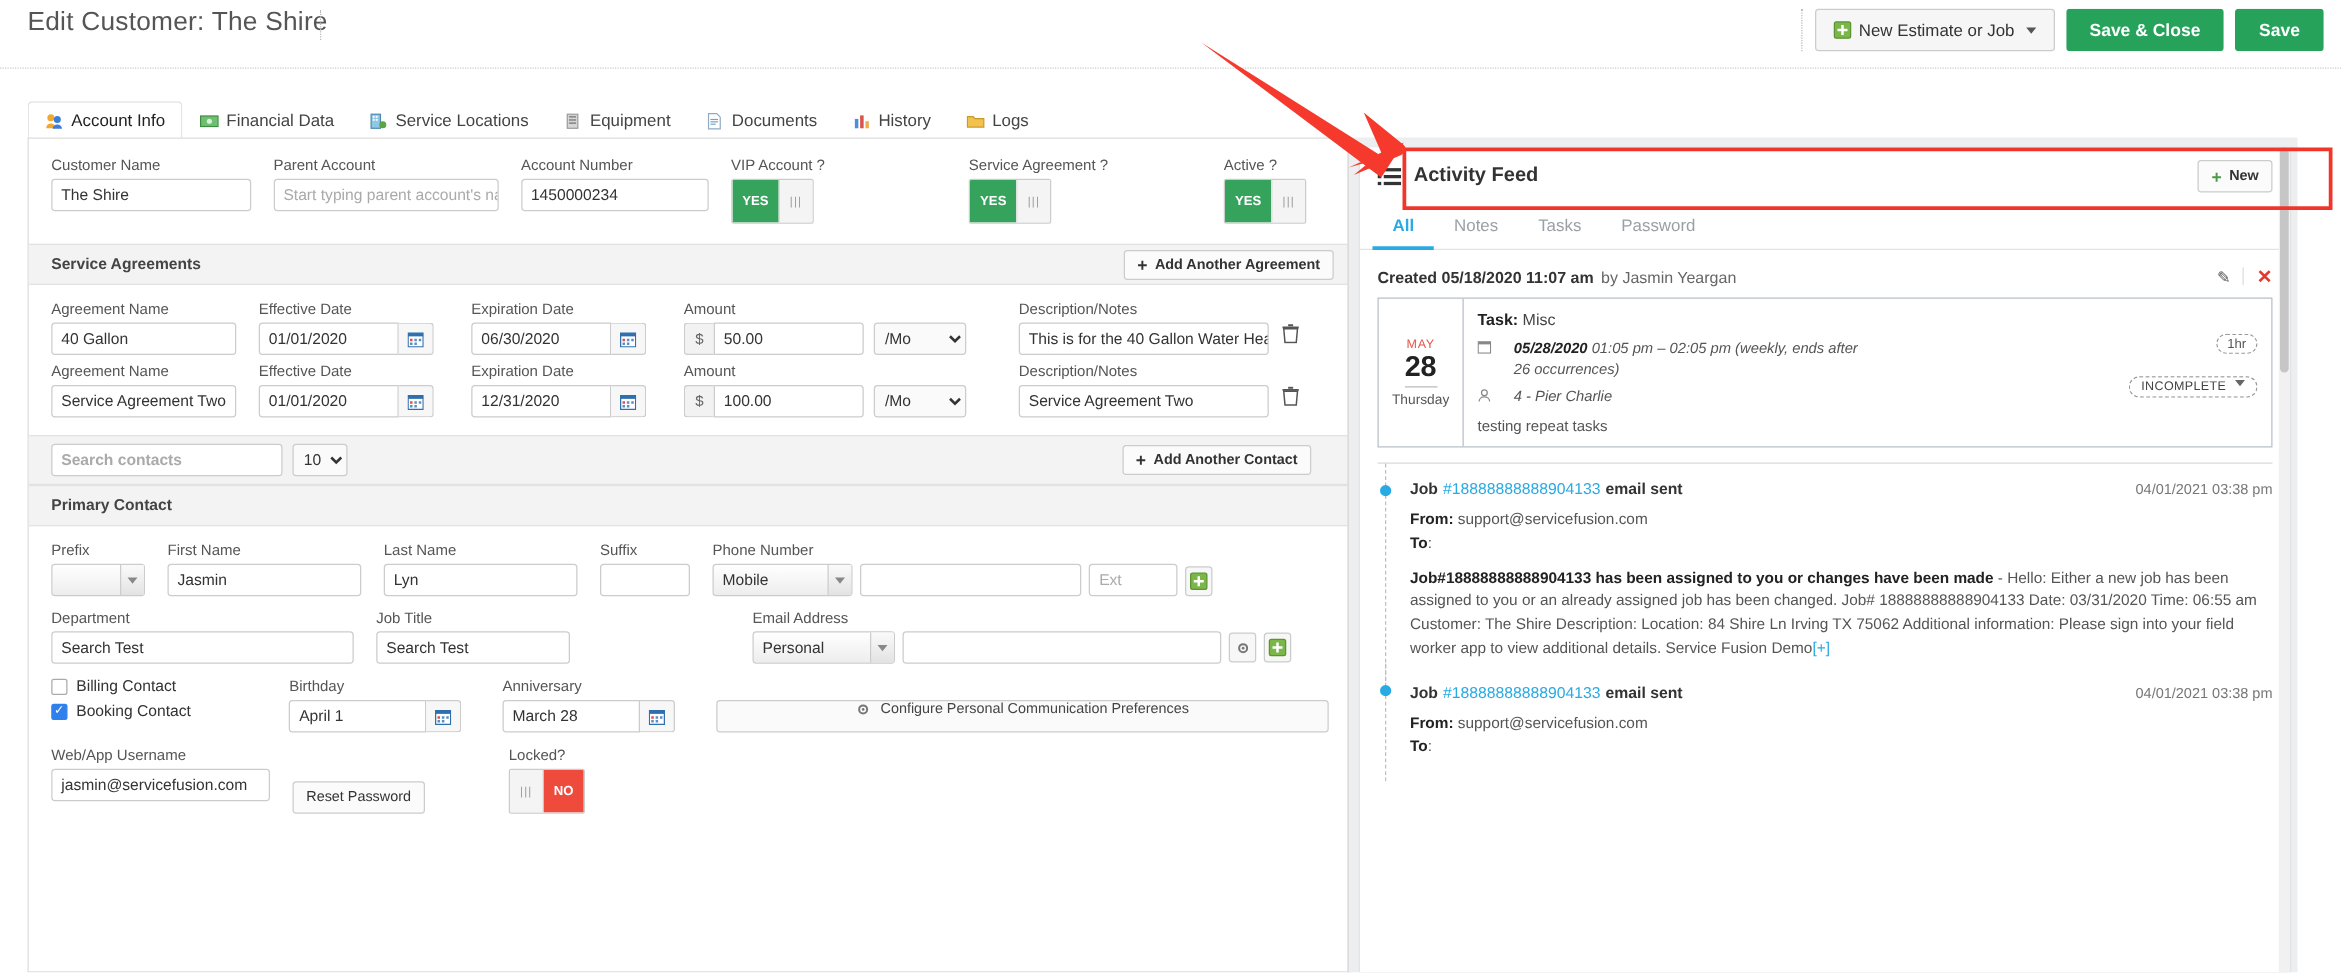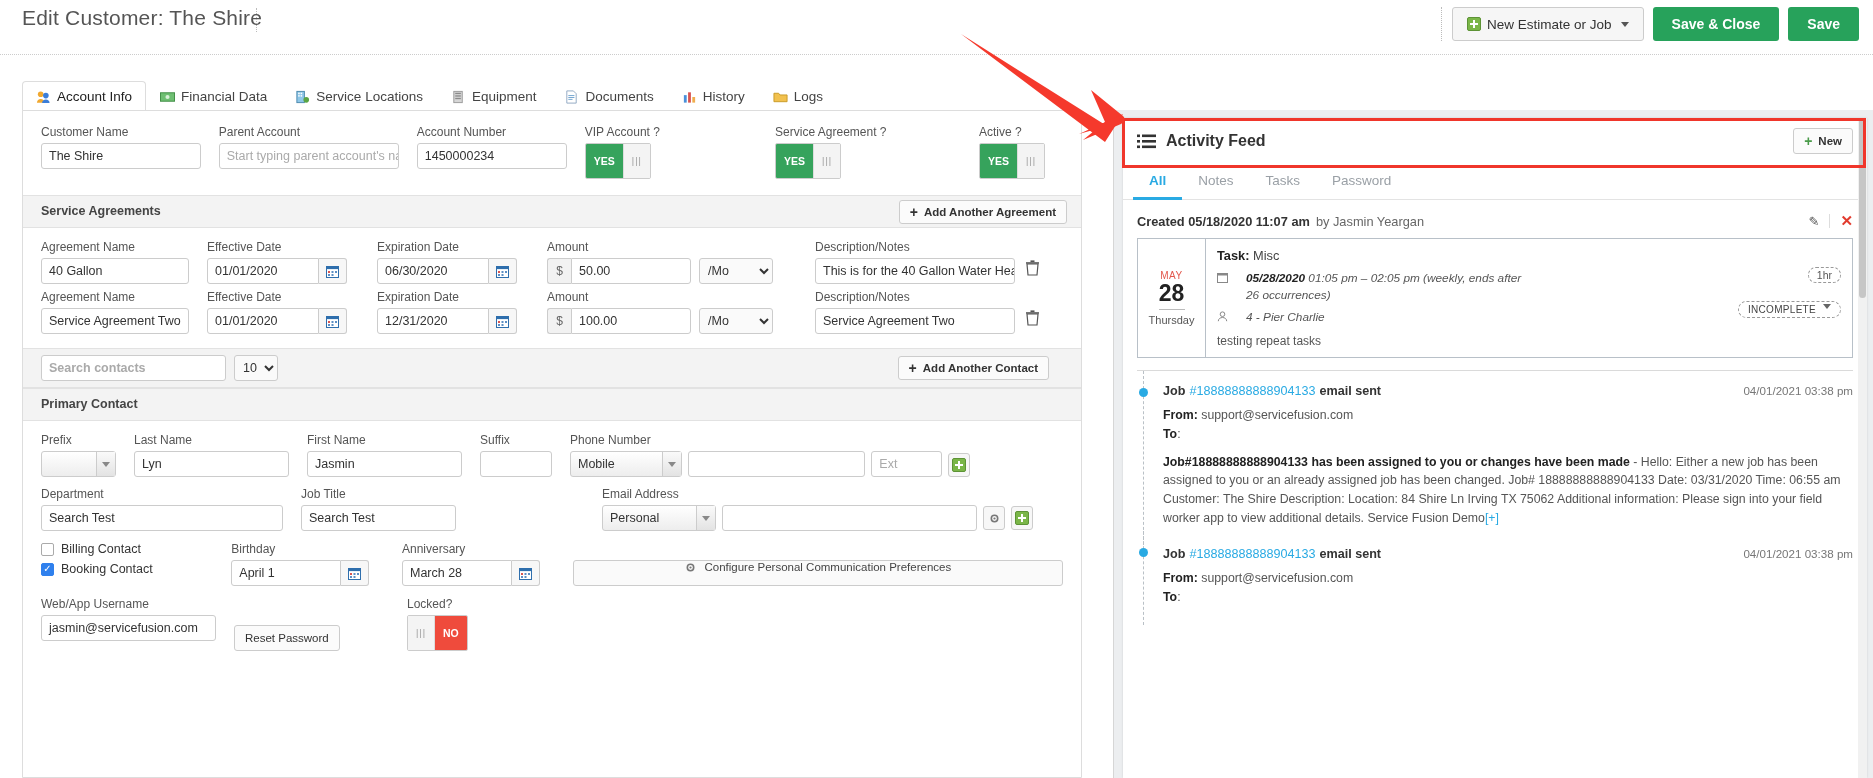--- a/index.html
+++ b/index.html
@@ -155,21 +155,21 @@
     background: #f7f7f7; display: flex; align-items: center; justify-content: center; cursor: pointer;
   }
   .wide-btn {
     border: 1px solid #ccc; background: #fafafa; border-radius: 3px;
     height: 26px; display: flex; align-items: flex-start; justify-content: center;
     gap: 7px; font-size: 11.5px; color: #444; cursor: pointer;
   }
 
   
   .activity {
-    position: absolute; left: 1113px; top: 110px; width: 760px; height: 668px;
+    position: absolute; left: 1078px; top: 110px; width: 760px; height: 668px;
     background: #eceef0; border-left: 1px solid #d6d6d6;
   }
   .act-card { position: absolute; left: 9px; top: 8px; width: 744px; height: 660px; background: #fff; box-shadow: 0 0 2px rgba(0,0,0,.12); }
   .act-head {
     height: 46px; display: flex; align-items: center; padding: 0 14px;
     justify-content: space-between; background: #fff;
   }
   .act-title { display: flex; align-items: center; gap: 10px; font-size: 16px; font-weight: bold; color: #333; }
   .redbox {
     position: absolute; left: 1122px; top: 118px; width: 744px; height: 50px;
@@ -532,26 +532,26 @@
         <div class="cell" style="width:75px">
           <span class="fld-label">Prefix</span>
           <div class="fakesel">
             <span></span>
             <span class="arrowbox">
                 <i class="tri"></i>
               </span>
           </div>
         </div>
         <div class="cell" style="width:155px">
+          <span class="fld-label">First Name</span>
+          <div class="inp">Jasmin</div>
+        </div>
+        <div class="cell" style="width:155px">
           <span class="fld-label">Last Name</span>
           <div class="inp">Lyn</div>
-        </div>
-        <div class="cell" style="width:155px">
-          <span class="fld-label">First Name</span>
-          <div class="inp">Jasmin</div>
         </div>
         <div class="cell" style="width:72px">
           <span class="fld-label">Suffix</span>
           <div class="inp"></div>
         </div>
         <div class="cell" style="width:400px;margin-right:0">
           <span class="fld-label">Phone Number</span>
           <div style="display:flex;gap:6px;align-items:flex-end">
             <div class="fakesel" style="width:114px">
               <span>Mobile</span>

